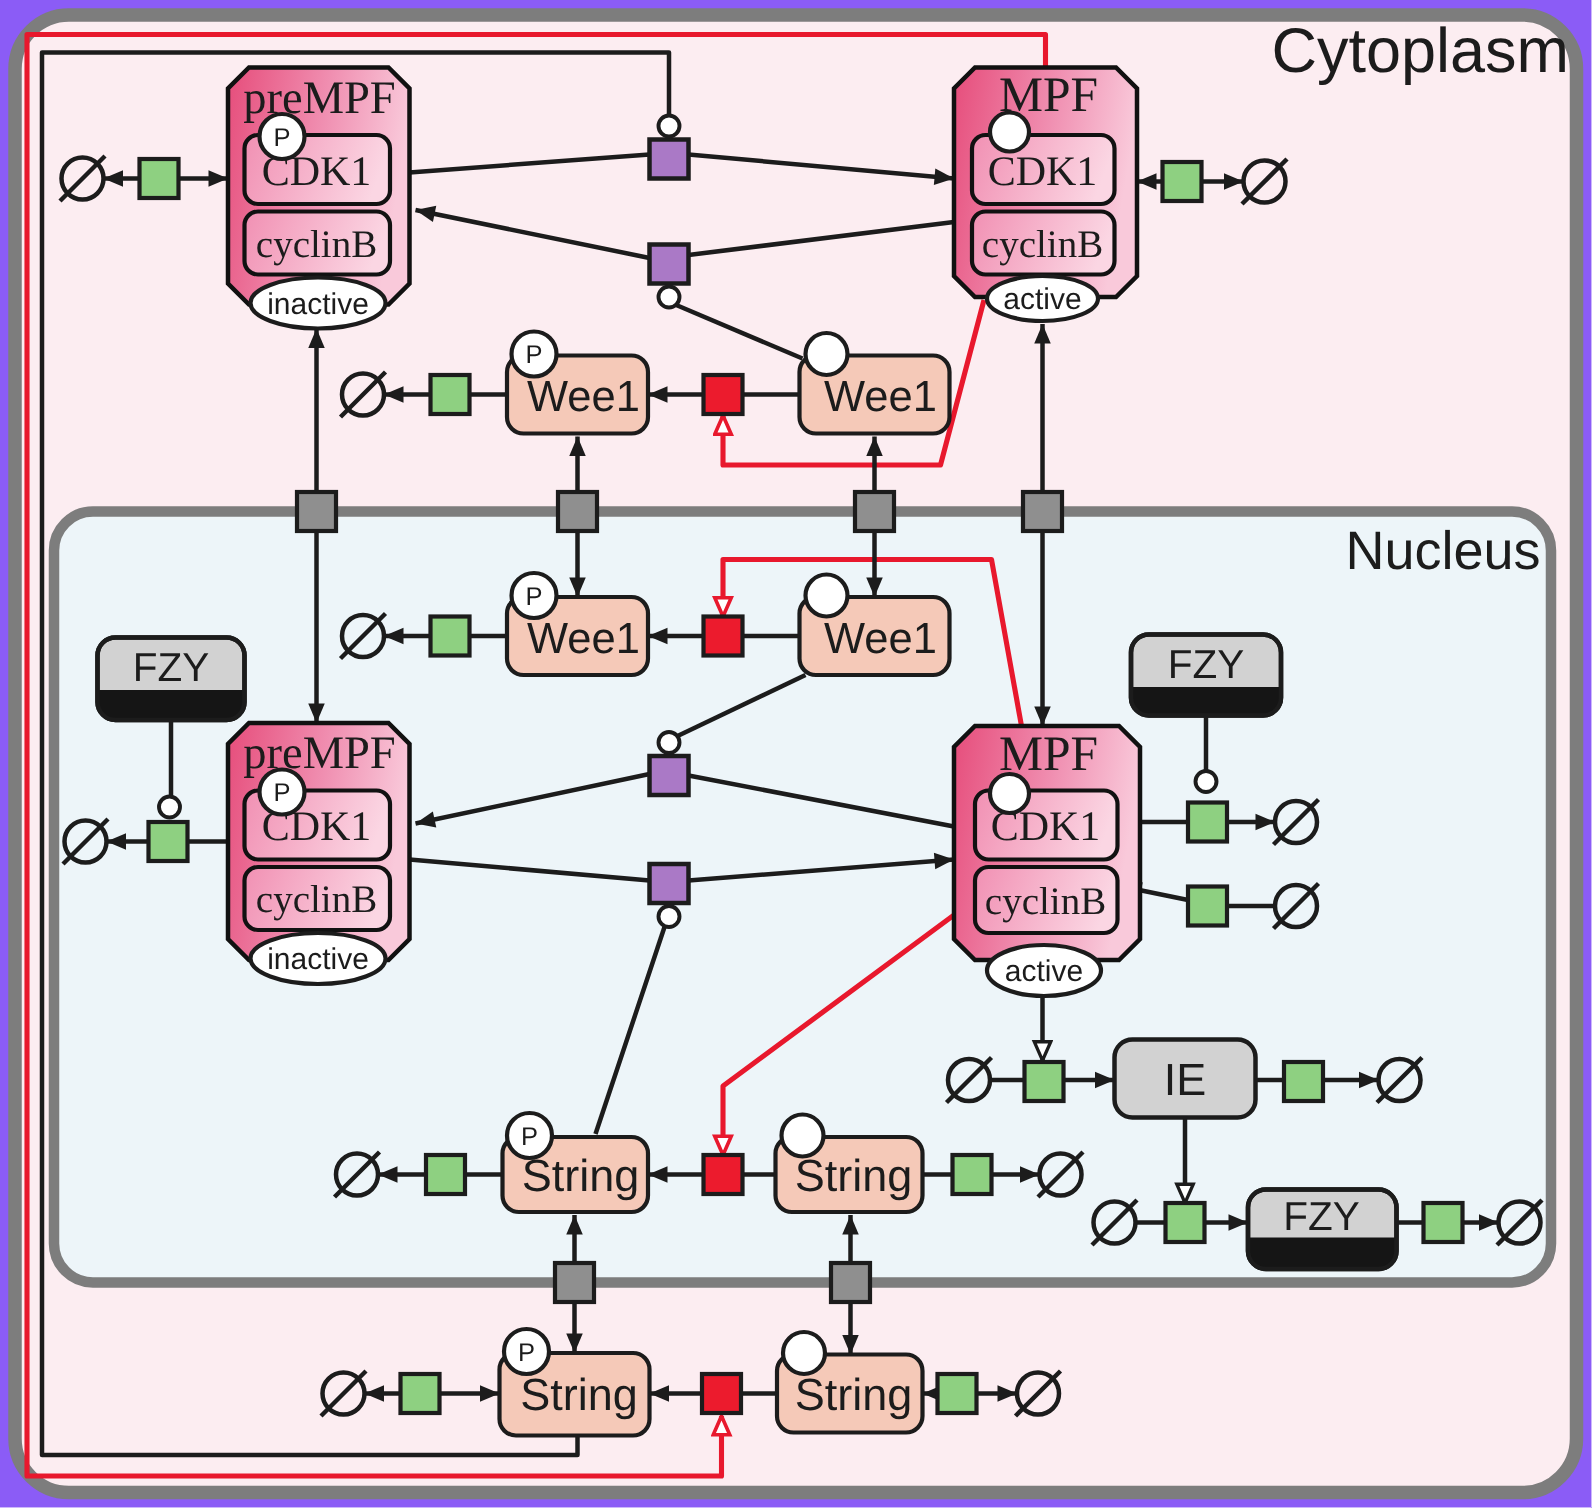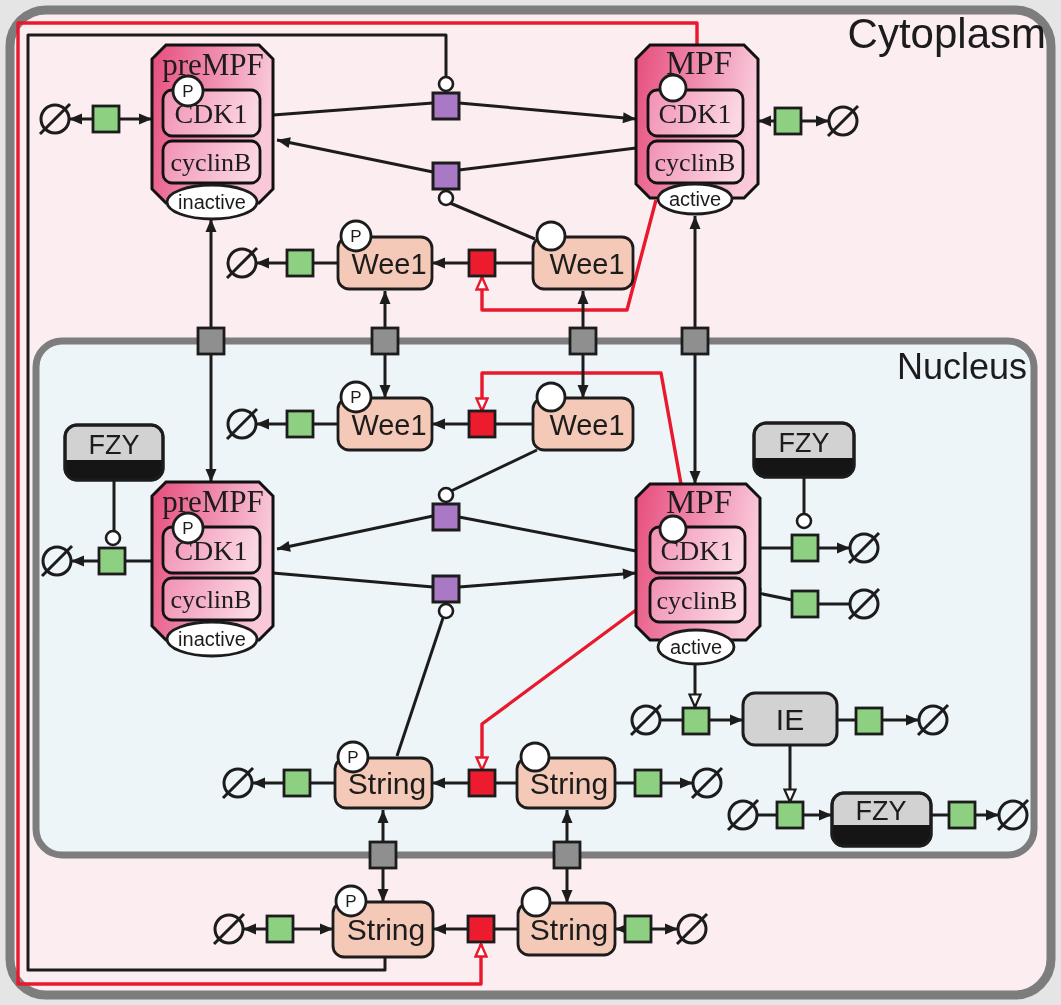--- a/index.html
+++ b/index.html
@@ -1,16 +1,16 @@
 <!DOCTYPE html>
 <html><head>
 <meta charset="utf-8">
 <style>
   html,body{margin:0;padding:0;background:#ffffff;}
-  #stage{position:relative;width:1061px;height:1005px;background:#e5e5e5;font-family:"Liberation Sans",sans-serif;}
+  #stage{position:relative;width:1061px;height:1005px;background:#8b5cf6;font-family:"Liberation Sans",sans-serif;}
   svg text{font-family:"Liberation Sans",sans-serif;fill:#1c1c1c;user-select:none;}
   svg text.tser{font-family:"Liberation Serif",serif;}
   .ln{stroke:#1c1c1c;stroke-width:3;fill:none;stroke-linejoin:round;}
   .rln{stroke:#e8182d;stroke-width:3.4;fill:none;stroke-linejoin:round;}
   .gsq{fill:#8ed081;stroke:#1c1c1c;stroke-width:2.8;}
   .psq{fill:#aa79c6;stroke:#1c1c1c;stroke-width:3;}
   .rsq{fill:#ec1b2d;stroke:#1c1c1c;stroke-width:2.8;}
   .tsq{fill:#8f8f8f;stroke:#1c1c1c;stroke-width:2.8;}
   .wcirc{fill:#ffffff;stroke:#1c1c1c;stroke-width:2.8;}
   .ccirc{fill:#ffffff;stroke:#1c1c1c;stroke-width:2.6;}

